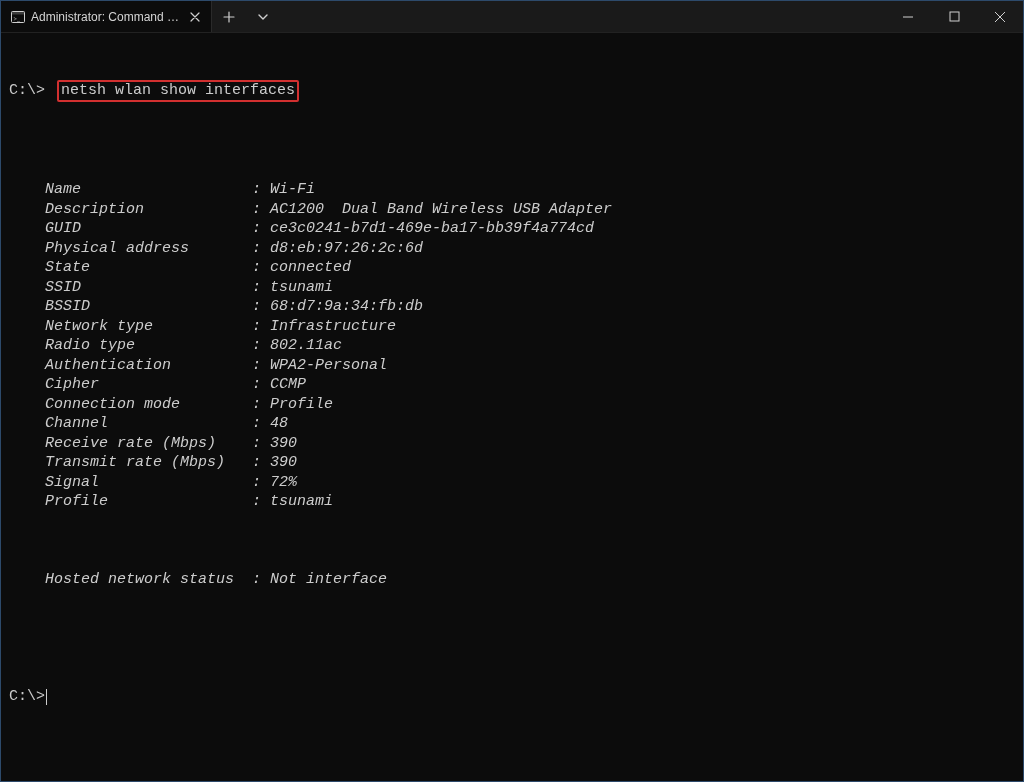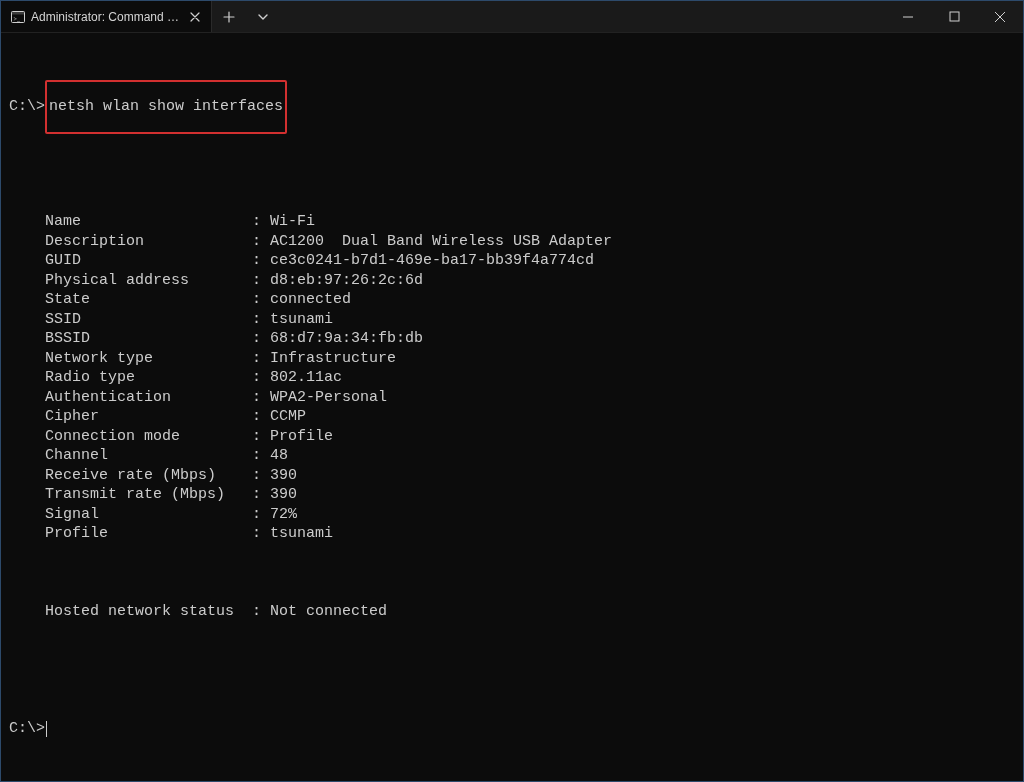--- a/index.html
+++ b/index.html
@@ -91,27 +91,29 @@
     font-size: 15px;
     line-height: 19.5px;
     white-space: pre;
     overflow: hidden;
   }
   .prompt-line {
     display: inline;
   }
   .highlight-box {
     border: 2px solid #d23030;
-    padding: 16px 2px;
+    padding: 0 2px;
     border-radius: 2px;
     display: inline-block;
     line-height: 18px;
+    margin-left: 12px;
   }
   .info-row {
     display: block;
+    font-style: italic;
   }
   .info-indent { display: inline-block; width: 4ch; }
   .info-key { display: inline-block; width: 23ch; }
   .info-sep { display: inline-block; }
   .info-val { display: inline; }
   .cursor {
     display: inline-block;
     width: 1px;
     height: 16px;
     background: #cccccc;
@@ -171,18 +173,18 @@
       </div>
     </div>
   </div>
 
   <div class="terminal">
 <div>&nbsp;</div><span class="prompt-line">C:\&gt;</span><span class="highlight-box"><span>netsh wlan show interfaces</span></span>
 <div>&nbsp;</div>
 <div>&nbsp;</div>
 <div id="rows"><div class="info-row"><span class="info-indent"></span><span class="info-key">Name</span><span class="info-sep">: </span><span class="info-val">Wi-Fi</span></div><div class="info-row"><span class="info-indent"></span><span class="info-key">Description</span><span class="info-sep">: </span><span class="info-val">AC1200  Dual Band Wireless USB Adapter</span></div><div class="info-row"><span class="info-indent"></span><span class="info-key">GUID</span><span class="info-sep">: </span><span class="info-val">ce3c0241-b7d1-469e-ba17-bb39f4a774cd</span></div><div class="info-row"><span class="info-indent"></span><span class="info-key">Physical address</span><span class="info-sep">: </span><span class="info-val">d8:eb:97:26:2c:6d</span></div><div class="info-row"><span class="info-indent"></span><span class="info-key">State</span><span class="info-sep">: </span><span class="info-val">connected</span></div><div class="info-row"><span class="info-indent"></span><span class="info-key">SSID</span><span class="info-sep">: </span><span class="info-val">tsunami</span></div><div class="info-row"><span class="info-indent"></span><span class="info-key">BSSID</span><span class="info-sep">: </span><span class="info-val">68:d7:9a:34:fb:db</span></div><div class="info-row"><span class="info-indent"></span><span class="info-key">Network type</span><span class="info-sep">: </span><span class="info-val">Infrastructure</span></div><div class="info-row"><span class="info-indent"></span><span class="info-key">Radio type</span><span class="info-sep">: </span><span class="info-val">802.11ac</span></div><div class="info-row"><span class="info-indent"></span><span class="info-key">Authentication</span><span class="info-sep">: </span><span class="info-val">WPA2-Personal</span></div><div class="info-row"><span class="info-indent"></span><span class="info-key">Cipher</span><span class="info-sep">: </span><span class="info-val">CCMP</span></div><div class="info-row"><span class="info-indent"></span><span class="info-key">Connection mode</span><span class="info-sep">: </span><span class="info-val">Profile</span></div><div class="info-row"><span class="info-indent"></span><span class="info-key">Channel</span><span class="info-sep">: </span><span class="info-val">48</span></div><div class="info-row"><span class="info-indent"></span><span class="info-key">Receive rate (Mbps)</span><span class="info-sep">: </span><span class="info-val">390</span></div><div class="info-row"><span class="info-indent"></span><span class="info-key">Transmit rate (Mbps)</span><span class="info-sep">: </span><span class="info-val">390</span></div><div class="info-row"><span class="info-indent"></span><span class="info-key">Signal</span><span class="info-sep">: </span><span class="info-val">72%</span></div><div class="info-row"><span class="info-indent"></span><span class="info-key">Profile</span><span class="info-sep">: </span><span class="info-val">tsunami</span></div></div>
 <div>&nbsp;</div>
-<div class="info-row"><span class="info-indent"></span><span class="info-key">Hosted network status</span><span class="info-sep">: </span><span class="info-val">Not connected</span></div>
+<div class="info-row"><span class="info-indent"></span><span class="info-key">Hosted network status</span><span class="info-sep">: </span><span class="info-val">Not interface</span></div>
 <div>&nbsp;</div>
 <div>&nbsp;</div>
 <span class="prompt-line">C:\&gt;</span><span class="cursor"></span>
   </div>
 </div>
 
 </body></html>

